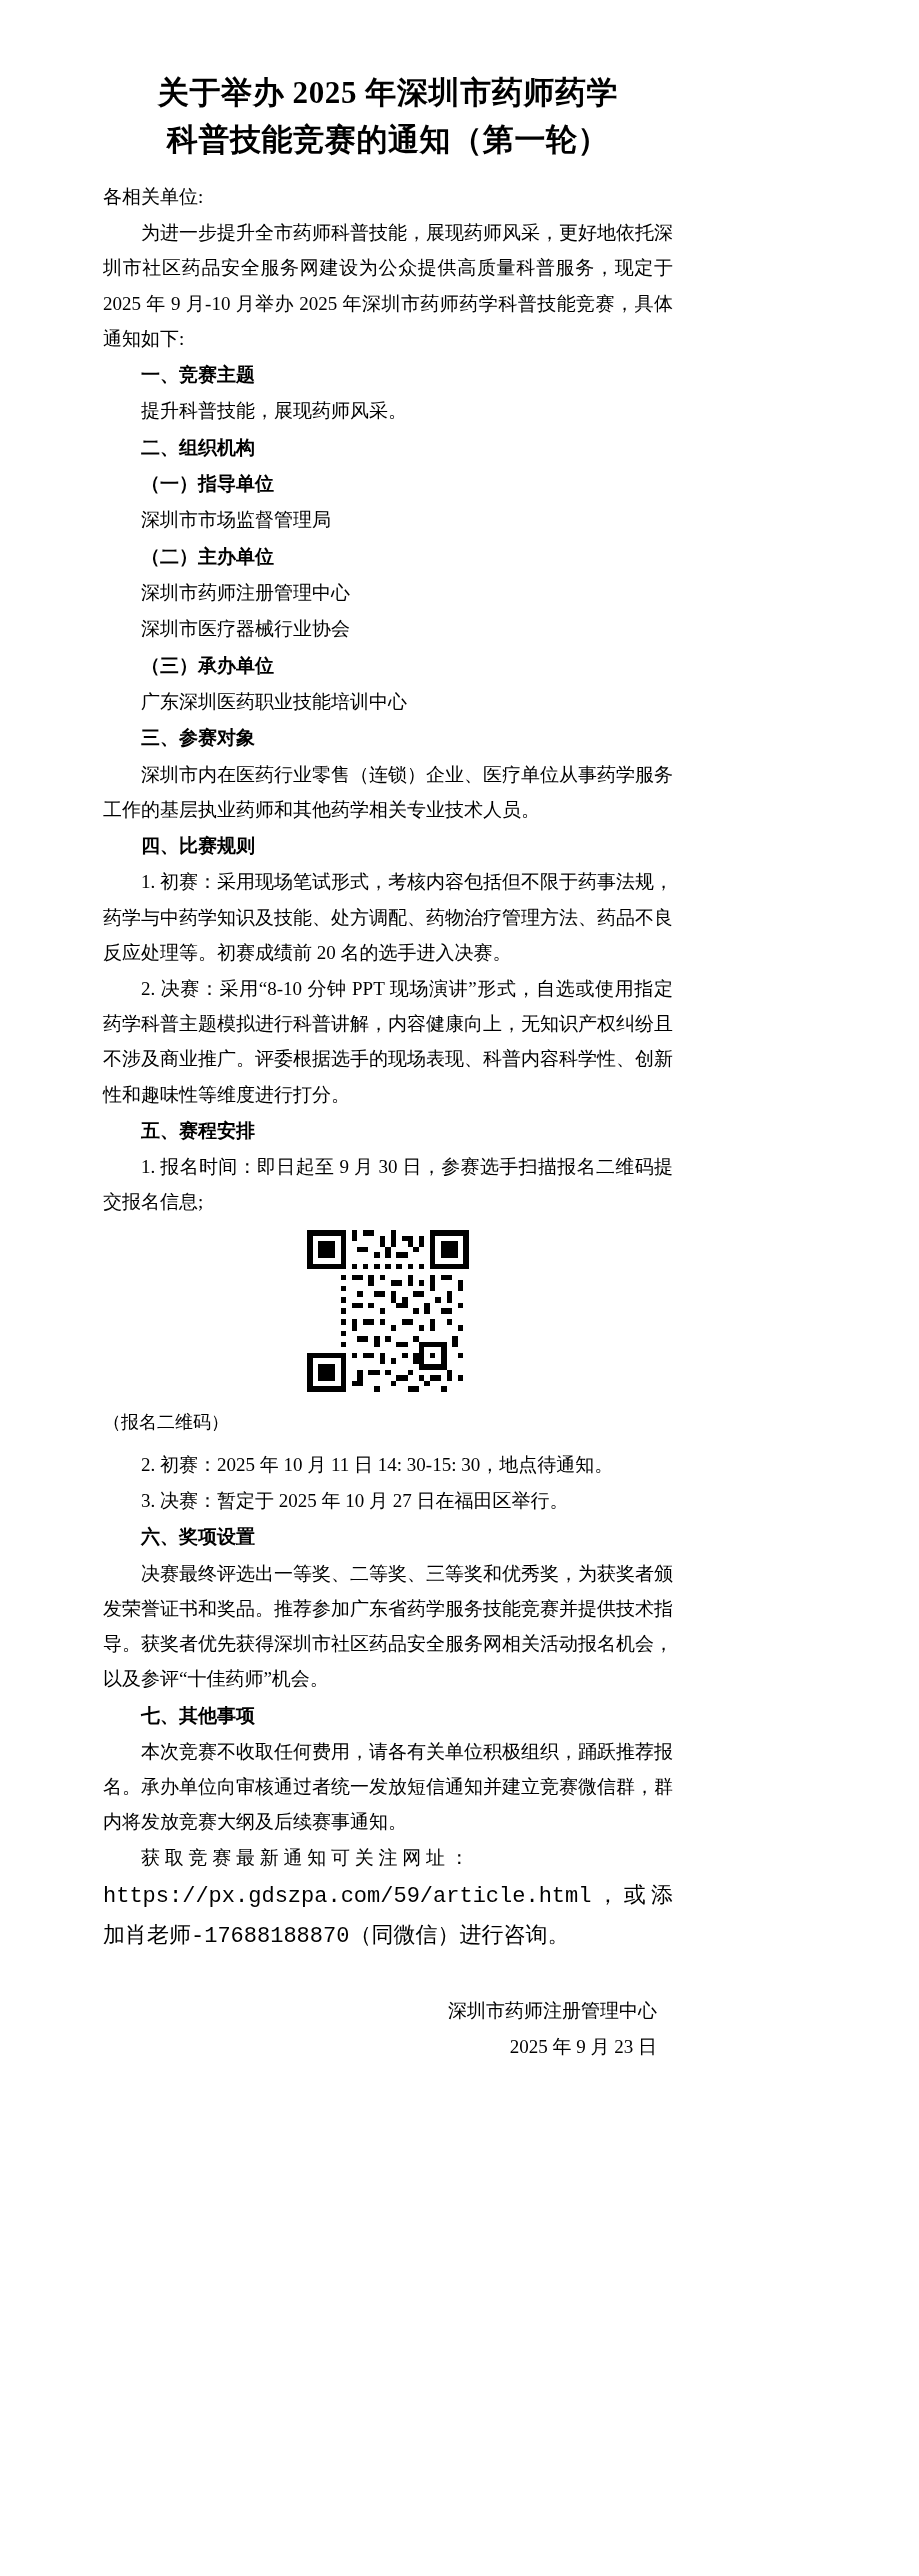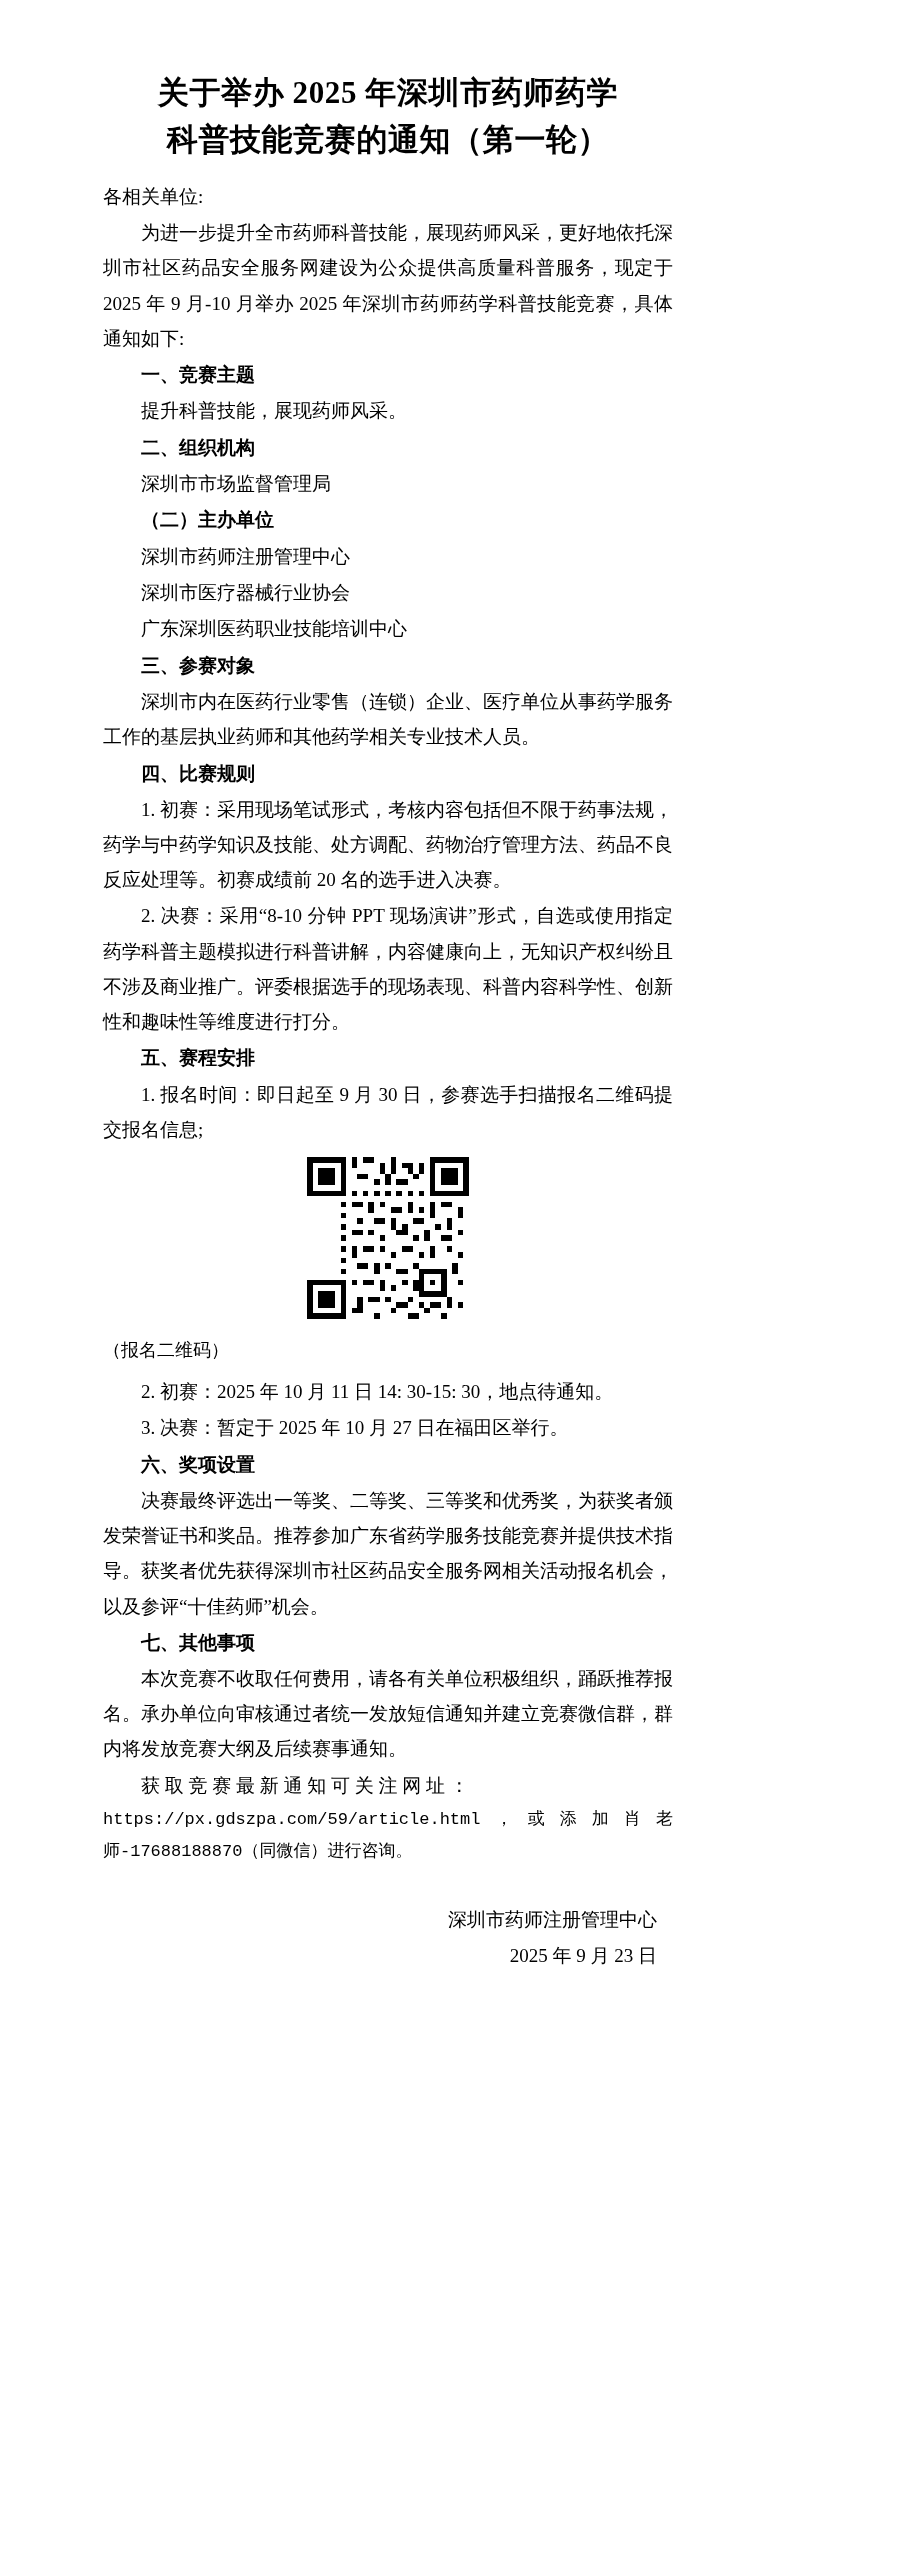--- a/index.html
+++ b/index.html
@@ -77,21 +77,21 @@
     text-align: right;
     font-size: 19px;
     line-height: 1.9;
     padding-right: 16px;
   }
   .sign-block div {
     display: block;
   }
   .mono-url {
     font-family: "Liberation Mono", "DejaVu Sans Mono", monospace;
-    font-size: 17px;
+    font-size: 22px;
   }
 </style>
 </head>
 <body>
 
 <div class="page">
 
   <div class="doc-title">
     <span class="line">关于举办 2025 年深圳市药师药学</span>
     <span class="line">科普技能竞赛的通知（第一轮）</span>
@@ -101,26 +101,28 @@
 
     <p class="salutation">各相关单位:</p>
 
     <p class="indent">为进一步提升全市药师科普技能，展现药师风采，更好地依托深圳市社区药品安全服务网建设为公众提供高质量科普服务，现定于 2025 年 9 月-10 月举办 2025 年深圳市药师药学科普技能竞赛，具体通知如下:</p>
 
     <p class="heading">一、竞赛主题</p>
     <p class="plain">提升科普技能，展现药师风采。</p>
 
     <p class="heading">二、组织机构</p>
 
+    <p class="subheading">（一）指导单位</p>
     <p class="plain">深圳市市场监督管理局</p>
 
     <p class="subheading">（二）主办单位</p>
     <p class="plain">深圳市药师注册管理中心</p>
     <p class="plain">深圳市医疗器械行业协会</p>
 
+    <p class="subheading">（三）承办单位</p>
     <p class="plain">广东深圳医药职业技能培训中心</p>
 
     <p class="heading">三、参赛对象</p>
     <p class="indent">深圳市内在医药行业零售（连锁）企业、医疗单位从事药学服务工作的基层执业药师和其他药学相关专业技术人员。</p>
 
     <p class="heading">四、比赛规则</p>
     <p class="indent">1. 初赛：采用现场笔试形式，考核内容包括但不限于药事法规，药学与中药学知识及技能、处方调配、药物治疗管理方法、药品不良反应处理等。初赛成绩前 20 名的选手进入决赛。</p>
     <p class="indent">2. 决赛：采用“8-10 分钟 PPT 现场演讲”形式，自选或使用指定药学科普主题模拟进行科普讲解，内容健康向上，无知识产权纠纷且不涉及商业推广。评委根据选手的现场表现、科普内容科学性、创新性和趣味性等维度进行打分。</p>
 
     <p class="heading">五、赛程安排</p>

